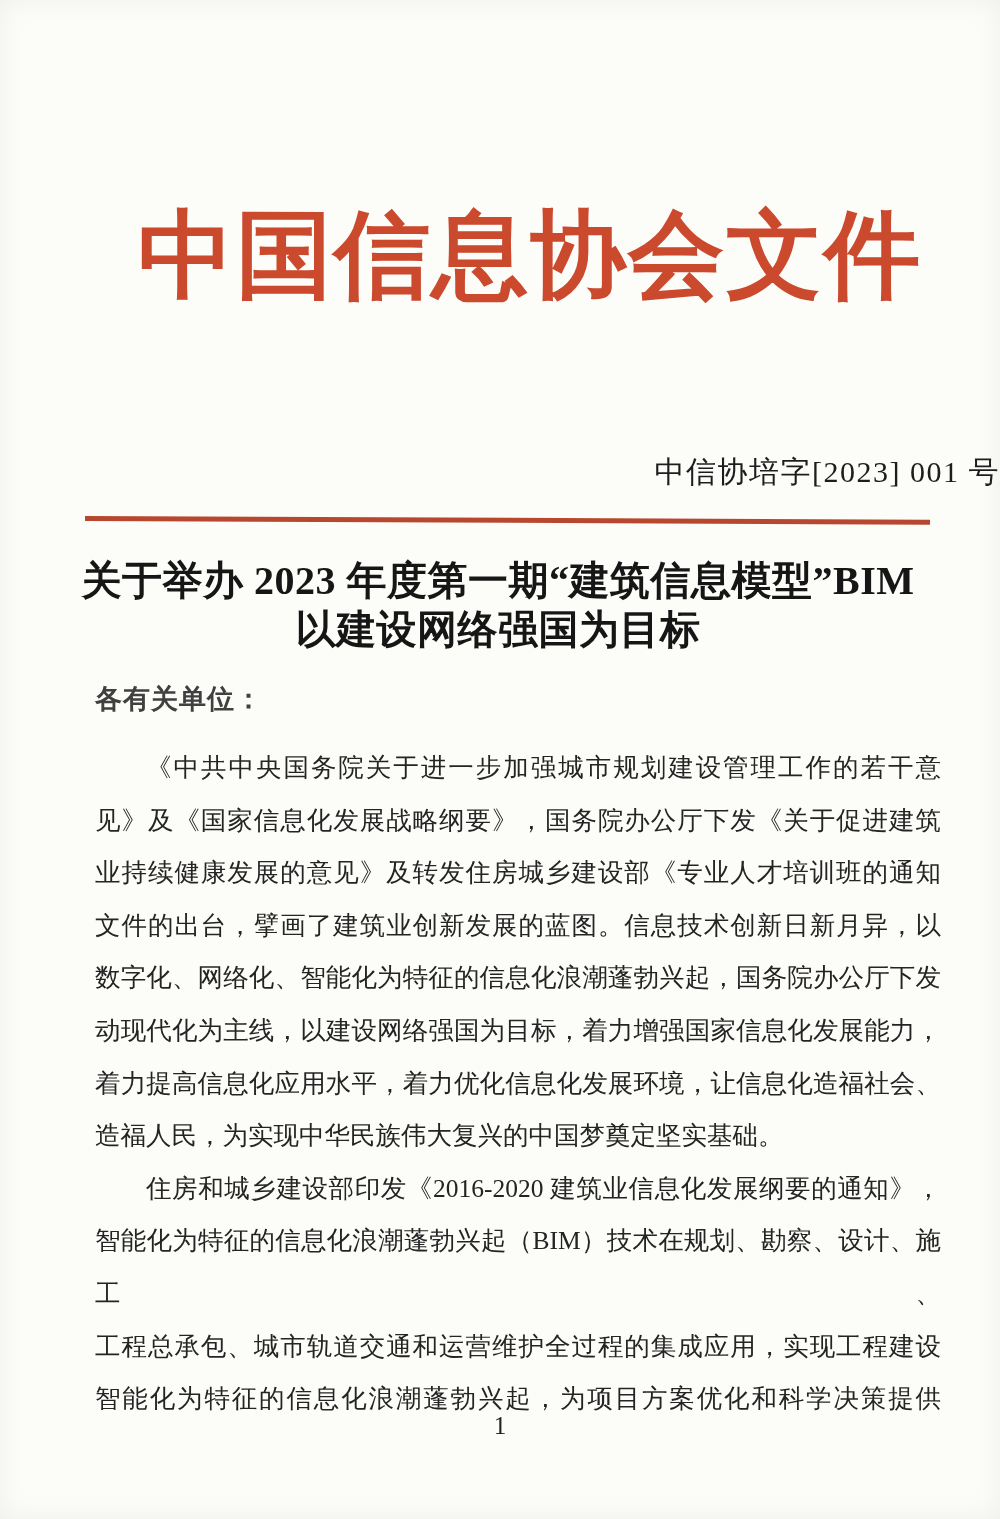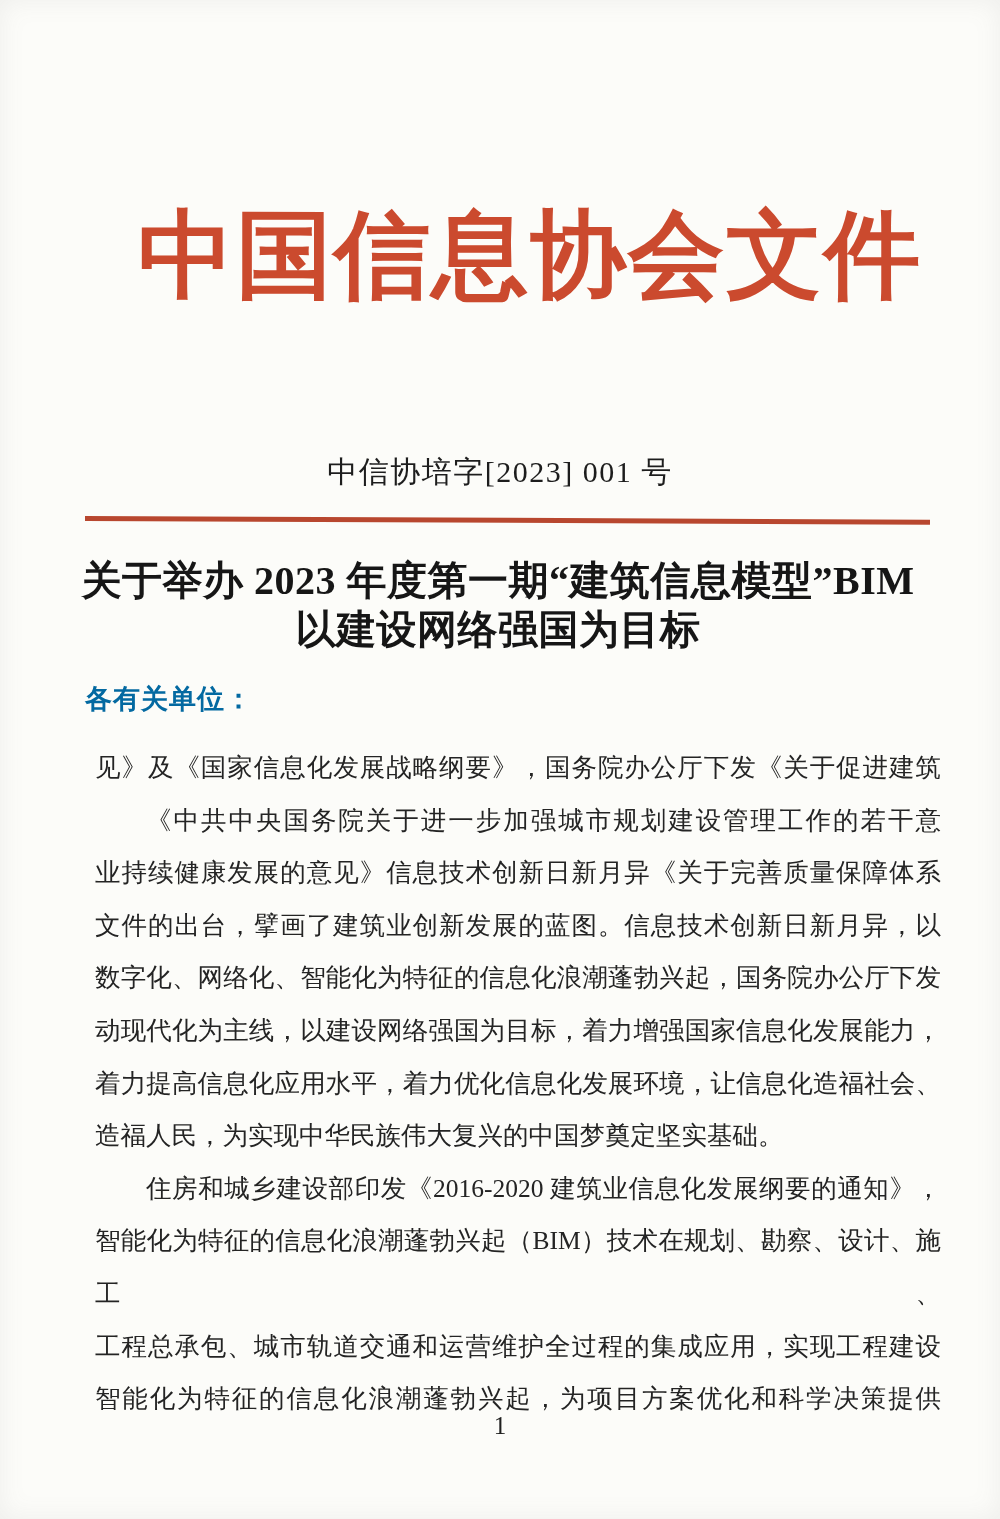--- a/index.html
+++ b/index.html
@@ -36,21 +36,21 @@
     letter-spacing: 2px;
     color: #cb4a2e;
     white-space: nowrap;
     padding-left: 30px;
   }
   .doc-number {
     position: absolute;
     top: 452px;
     left: 0;
     width: 100%;
-    text-align: center;
+    text-align: right;
     font-size: 30px;
     letter-spacing: 1.5px;
     color: #1d1d1d;
   }
   .red-divider {
     position: absolute;
     top: 516px;
     left: 85px;
     width: 845px;
     height: 5px;
@@ -70,25 +70,25 @@
     font-weight: 700;
     letter-spacing: 0.5px;
     color: #161616;
   }
   .doc-title .title-line {
     display: block;
   }
   .salutation {
     position: absolute;
     top: 681px;
-    left: 85px;
+    left: 95px;
     font-size: 27px;
     font-weight: 700;
     letter-spacing: 1px;
-    color: #0369a1;
+    color: #404040;
   }
   .body-text {
     position: absolute;
     top: 742px;
     left: 95px;
     width: 846px;
     font-size: 25.5px;
     line-height: 52.6px;
     color: #242424;
     font-feature-settings: "halt" 1;
@@ -127,23 +127,23 @@
   <h1 class="doc-title">
     <span class="title-line">关于举办 2023 年度第一期“建筑信息模型”BIM</span>
     <span class="title-line">以建设网络强国为目标</span>
   </h1>
 
   <div class="salutation">各有关单位：</div>
 
   <div class="body-text">
 
     <div>
+      <div class="body-line first-line">《中共中央国务院关于进一步加强城市规划建设管理工作的若干意</div>
       <div class="body-line">见》及《国家信息化发展战略纲要》，国务院办公厅下发《关于促进建筑</div>
-      <div class="body-line first-line">《中共中央国务院关于进一步加强城市规划建设管理工作的若干意</div>
-      <div class="body-line">业持续健康发展的意见》信息技术创新日新月异《关于完善质量保障体系</div>
+      <div class="body-line">业持续健康发展的意见》及转发住房城乡建设部《专业人才培训班的通知</div>
       <div class="body-line">文件的出台，擘画了建筑业创新发展的蓝图。信息技术创新日新月异，以</div>
       <div class="body-line">数字化、网络化、智能化为特征的信息化浪潮蓬勃兴起，国务院办公厅下发</div>
       <div class="body-line">动现代化为主线，以建设网络强国为目标，着力增强国家信息化发展能力，</div>
       <div class="body-line">着力提高信息化应用水平，着力优化信息化发展环境，让信息化造福社会、</div>
       <div class="body-line para-end">造福人民，为实现中华民族伟大复兴的中国梦奠定坚实基础。</div>
     </div>
 
     <div>
       <div class="body-line first-line">住房和城乡建设部印发《2016-2020 建筑业信息化发展纲要的通知》，</div>
       <div class="body-line">智能化为特征的信息化浪潮蓬勃兴起（BIM）技术在规划、勘察、设计、施工、</div>

